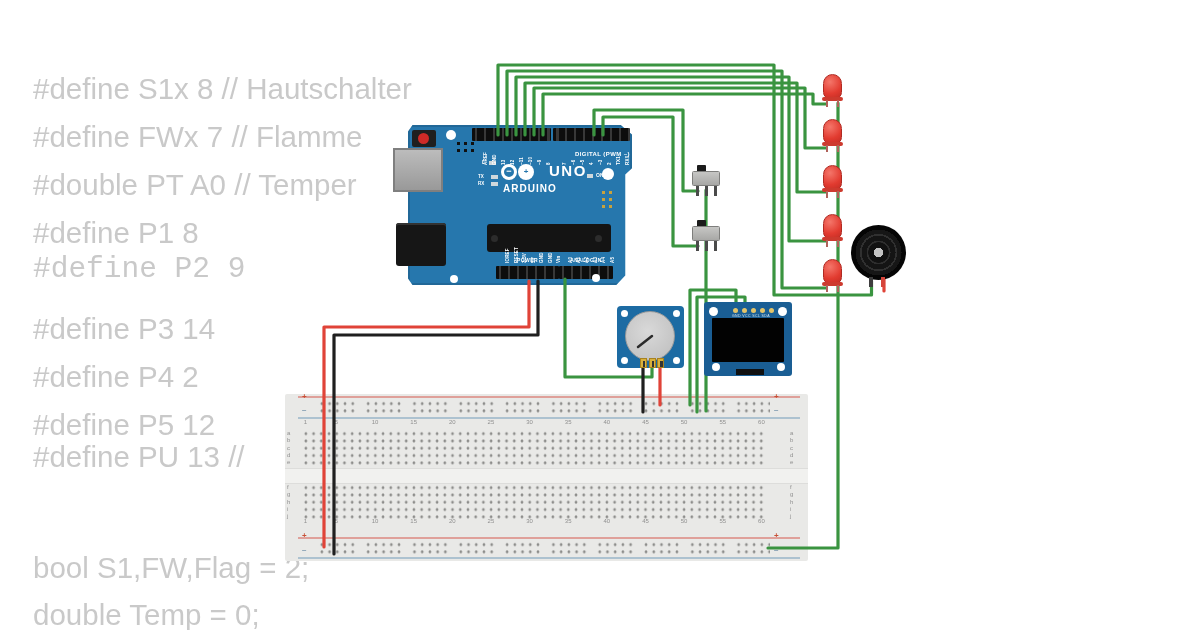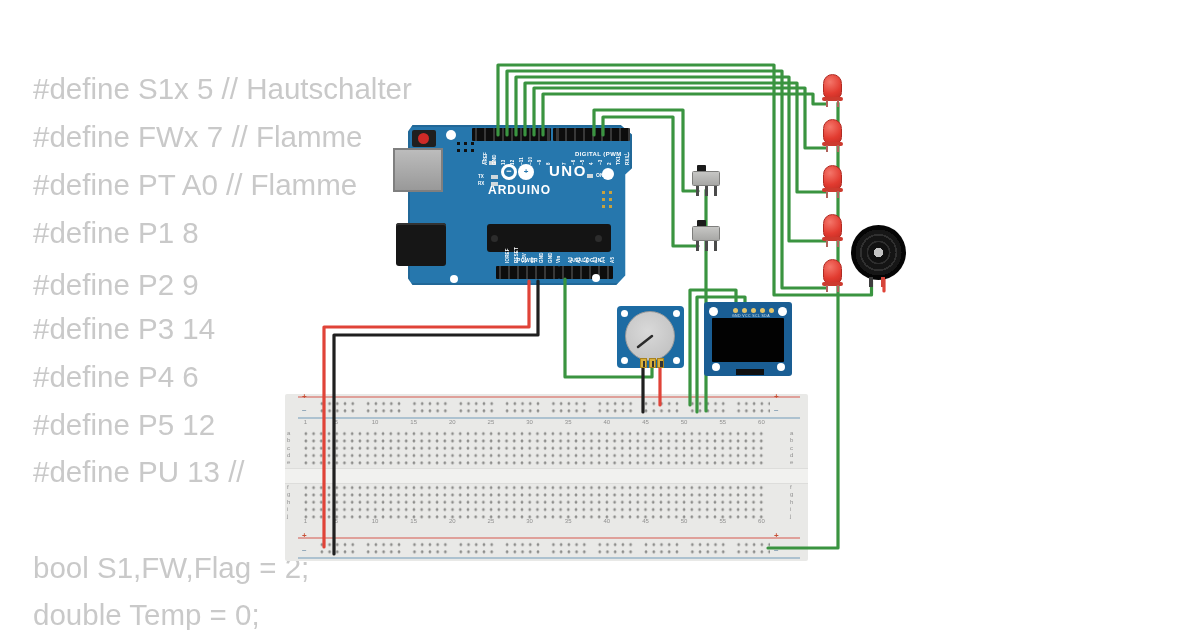--- a/index.html
+++ b/index.html
@@ -59,21 +59,21 @@
       background-size:7px 7px;}
   .icsp.gold{background-image:radial-gradient(circle at 3.5px 3.5px,#c9a23c 1.7px,transparent 2px);}
   .hole{position:absolute;border-radius:50%;background:#ffffff;}
   .chip{position:absolute;left:79px;top:99px;width:124px;height:28px;background:#141414;border-radius:3px;}
   .chip i{position:absolute;top:10.5px;width:7px;height:7px;border-radius:50%;background:#2c2c2c;}
   .logo-circle{position:absolute;top:39px;width:16px;height:16px;border-radius:50%;box-sizing:border-box;
       text-align:center;font-size:8px;font-weight:bold;line-height:15px;}
   .logo-circle.l{left:93px;border:3.5px solid #fff;color:#fff;line-height:8px;font-size:9px;}
   .logo-circle.r{left:110px;background:#fff;color:#2677ad;}
   .uno-text{position:absolute;left:141px;top:37px;font-size:15px;font-weight:bold;color:#fff;letter-spacing:1.5px;}
-  .brand-text{position:absolute;left:80px;top:58px;font-size:12px;font-weight:bold;color:#fff;letter-spacing:1px;}
+  .brand-text{position:absolute;left:95px;top:58px;font-size:10px;font-weight:bold;color:#fff;letter-spacing:1px;}
   .miniled{position:absolute;width:7px;height:4px;background:#cfd8dc;}
   .minilabel{position:absolute;font-size:4.5px;font-weight:bold;color:#fff;}
 
   
   .component{position:absolute;z-index:5;}
   .led{width:22px;height:34px;}
   .led .bulb{position:absolute;left:1px;top:0;width:19px;height:25px;
       border-radius:10px 10px 7px 7px;border:1px solid #b02a22;box-sizing:border-box;
       background:radial-gradient(circle at 35% 30%,#f4766a,#e23b30 60%,#c22d24);}
   .led .flange{position:absolute;left:0;top:23px;width:21px;height:4px;border-radius:2px;background:#cd3a2e;}
@@ -104,29 +104,29 @@
       border:1px solid #9b9b9b;box-sizing:border-box;
       background:radial-gradient(circle at 45% 40%,#d9d9d9,#c5c5c5 70%,#b4b4b4);}
   #pot .pinbox{position:absolute;top:52px;width:7px;height:10px;background:#d9b13c;border:1px solid #a8821f;
       box-sizing:border-box;}
   #pot .pinbox i{position:absolute;left:2px;top:1.5px;width:2.5px;height:6px;background:#333;display:block;}
 </style>
 </head>
 <body>
 
 <div id="code-layer">
-    <div class="code-line" style="top: 72px;">#define S1x 5 // Hautschalter</div>
+    <div class="code-line" style="top: 72px;">#define S1x 8 // Hautschalter</div>
     <div class="code-line" style="top: 120px;">#define FWx 7 // Flamme</div>
-    <div class="code-line" style="top: 168px;">#define PT A0 // Flamme</div>
+    <div class="code-line" style="top: 168px;">#double PT A0 // Temper</div>
     <div class="code-line" style="top: 216px;">#define P1 8</div>
-    <div class="code-line" style="top: 268px;">#define P2 9</div>
+    <div class="code-line" style="top: 252px; font-family: Liberation Mono, monospace;">#define P2 9</div>
     <div class="code-line" style="top: 312px;">#define P3 14</div>
-    <div class="code-line" style="top: 360px;">#define P4 6</div>
+    <div class="code-line" style="top: 360px;">#define P4 2</div>
     <div class="code-line" style="top: 408px;">#define P5 12</div>
-    <div class="code-line" style="top: 455px;">#define PU 13 //</div>
+    <div class="code-line" style="top: 440px;">#define PU 13 //</div>
     <div class="code-line" style="top: 551px;">bool S1,FW,Flag = 2;</div>
     <div class="code-line" style="top: 598px;">double Temp = 0;</div>
   </div>
 
 <div id="breadboard" style="background: rgb(233, 233, 231);">
   <div class="bb-line red" style="top:2px"></div>
   <div class="bb-line blue" style="top:23px"></div>
   <div class="bb-rail" style="top:6px"></div>
   <div class="bb-dots" style="left:17px;top:36px;width:462px;height:37px"></div>
   <div class="bb-channel"></div>

